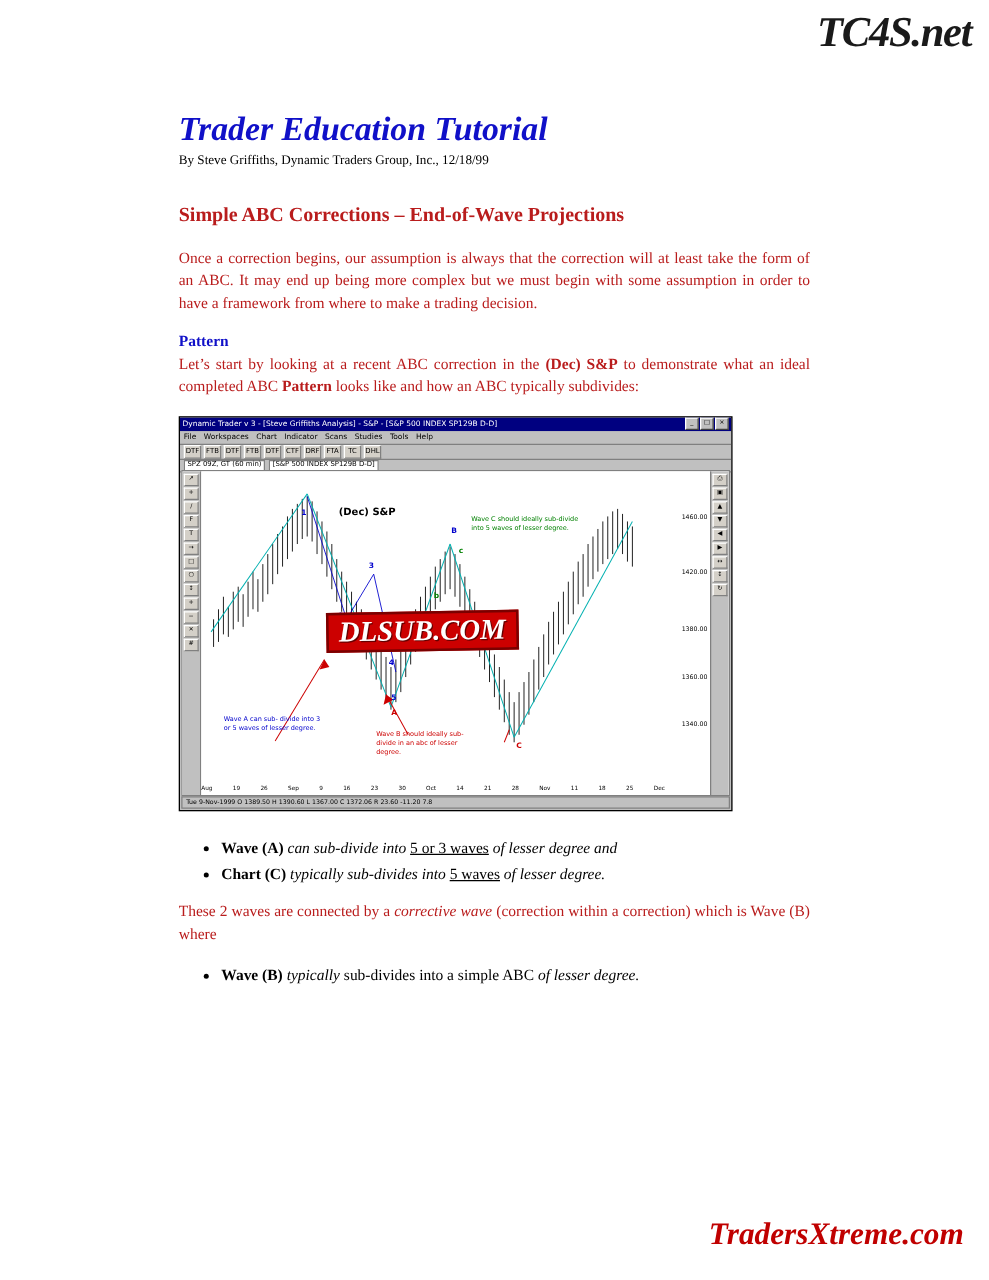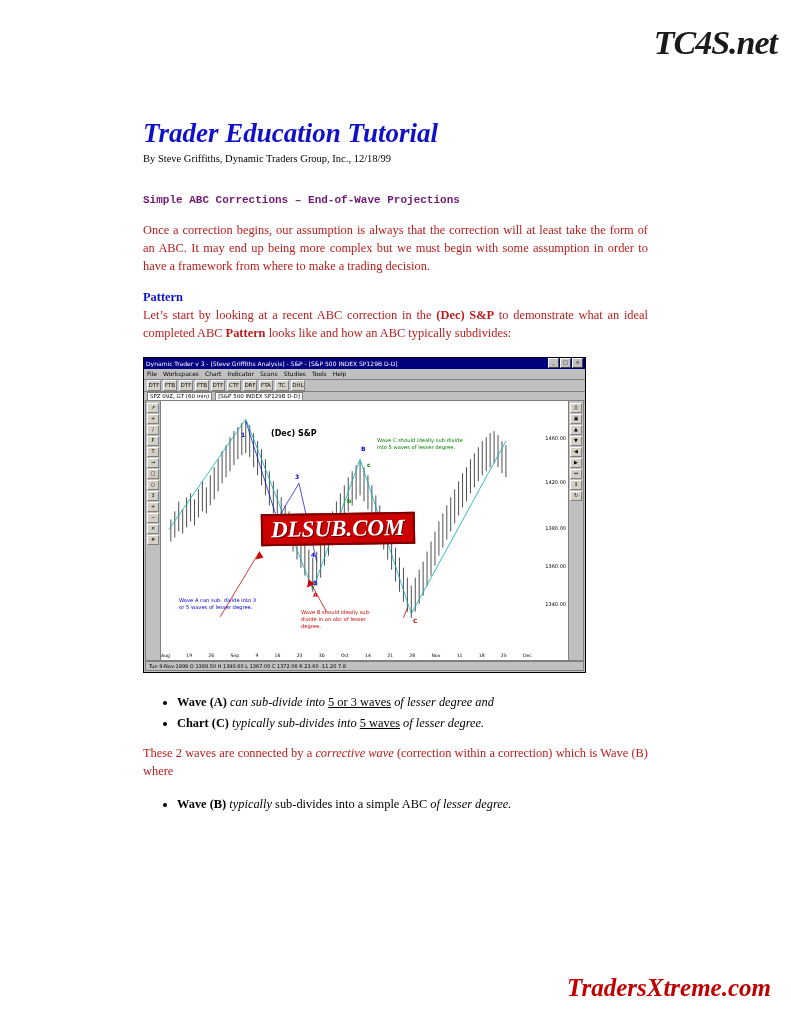--- a/index.html
+++ b/index.html
@@ -12,49 +12,48 @@
   }
   .page{position:absolute;inset:0;}
 
   
   .wm-top{
     position:absolute;top:8px;right:14px;
     font-family:"Liberation Serif", serif;
     font-size:34px;font-weight:bold;font-style:italic;
     color:#1a1a1a;
     letter-spacing:-1px;
-    margin-top:16px;
   }
   .wm-bottom{
     position:absolute;bottom:22px;right:20px;
     font-family:"Liberation Serif", serif;
     font-size:25px;font-weight:bold;font-style:italic;
     color:#c00000;
     letter-spacing:0px;
   }
 
   
   .doc{
     position:absolute;
-    left:143px;top:88px;width:505px;margin-top:30px;
+    left:143px;top:88px;width:505px;
   }
   h1.title{
     margin:0 0 4px 0;
     font-family:"Liberation Serif", serif;
     font-size:27px;font-style:italic;font-weight:bold;
     color:#1010c8;
     letter-spacing:0px;
   }
   .byline{
     font-family:"Liberation Serif", serif;
     font-size:10.5px;color:#000;margin:0 0 30px 0;
   }
   h2.section{
-    font-family:Liberation Mono, monospace;
-    font-size:11px;font-weight:bold;color:#701a75;
+    font-family:Liberation Serif, serif;
+    font-size:16px;font-weight:bold;color:#b91c1c;
     margin:0 0 16px 0;
   }
   p.body{
     font-family:"Liberation Serif", serif;
     font-size:12.4px;color:#b91c1c;
     text-align:justify;
     line-height:1.45;
     margin:0 0 14px 0;
   }
   .kicker{

